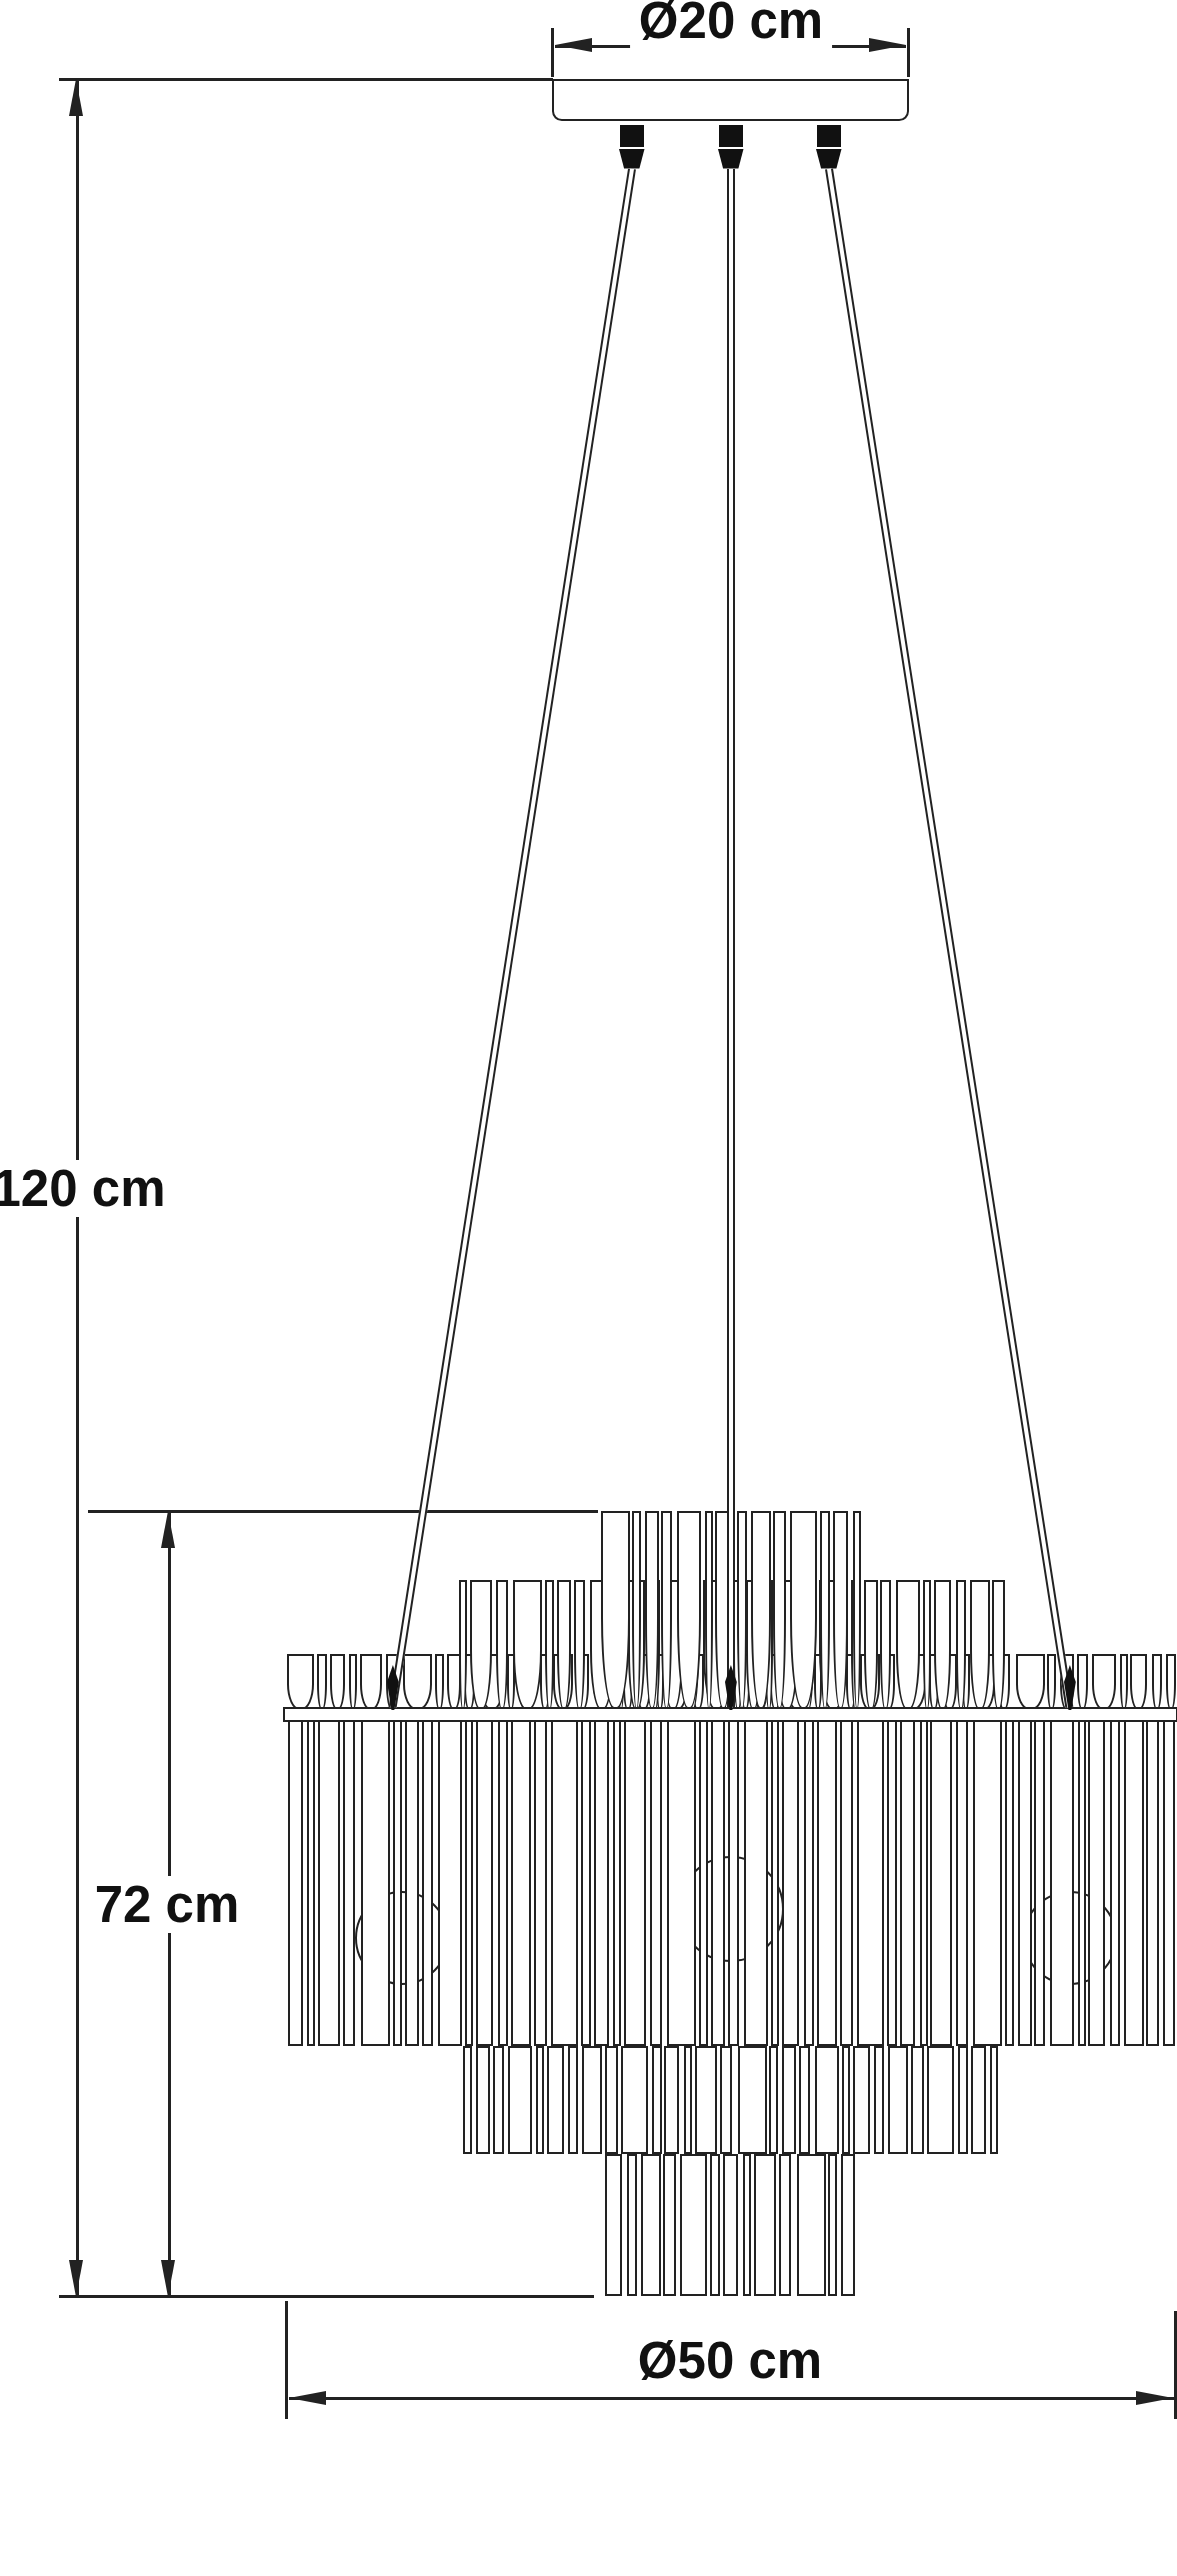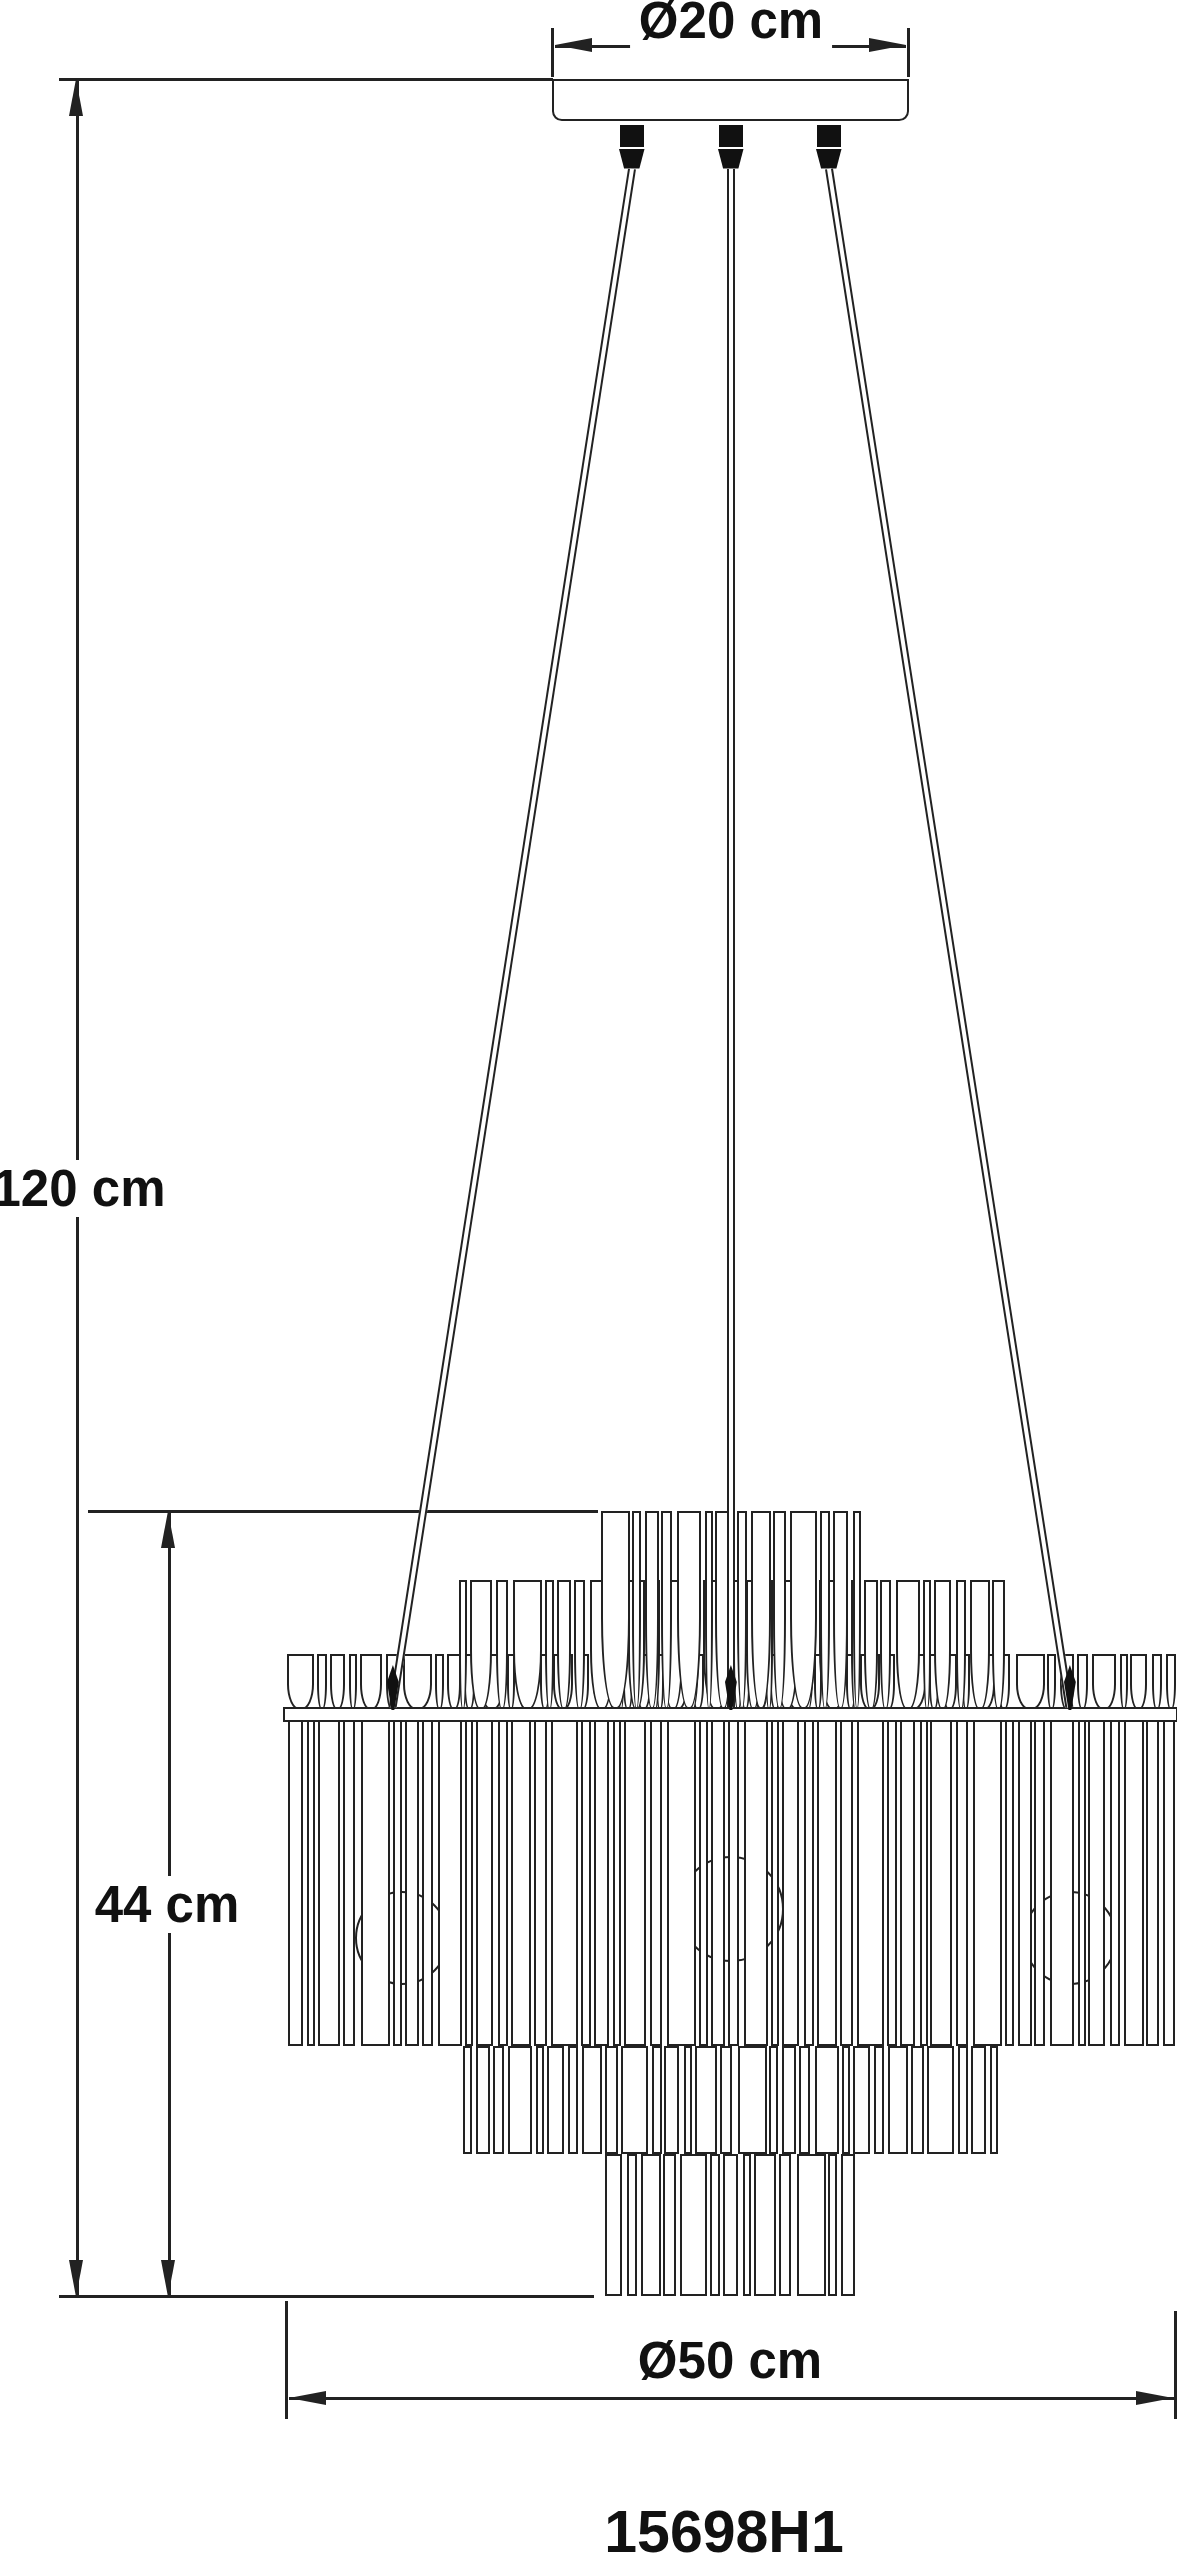--- a/index.html
+++ b/index.html
@@ -243,17 +243,16 @@
       <div class="cord" style="left: 628px; top: 169px; height: 1557px; transform: rotate(8.84499deg);"></div>
       <div class="cord" style="left: 727px; top: 169px; height: 1539px; transform: rotate(0deg);"></div>
       <div class="cord" style="left: 825px; top: 169px; height: 1557px; transform: rotate(-8.88066deg);"></div>
       <div class="cone" style="position: absolute; left: 387px; top: 1665px; width: 11.8px; height: 45px;"></div>
       <div class="cone" style="position: absolute; left: 725px; top: 1665px; width: 11.8px; height: 45px;"></div>
       <div class="cone" style="position: absolute; left: 1064px; top: 1665px; width: 11.8px; height: 45px;"></div>
     </div>
 
   <div class="dim-label" style="left: 731px; top: -7.9px;">Ø20 cm</div>
   <div class="dim-label" style="left: 79px; top: 1160px;">120 cm</div>
-  <div class="dim-label" style="left: 167px; top: 1876px;">44 cm</div>
+  <div class="dim-label" style="left: 167px; top: 1876px;">72 cm</div>
   <div class="dim-label" style="left: 730px; top: 2332px;">Ø50 cm</div>
-  <div class="model-label" style="left: 724px; top: 2500px;">15698H1</div>
 </div>
 
 
 </body></html>

